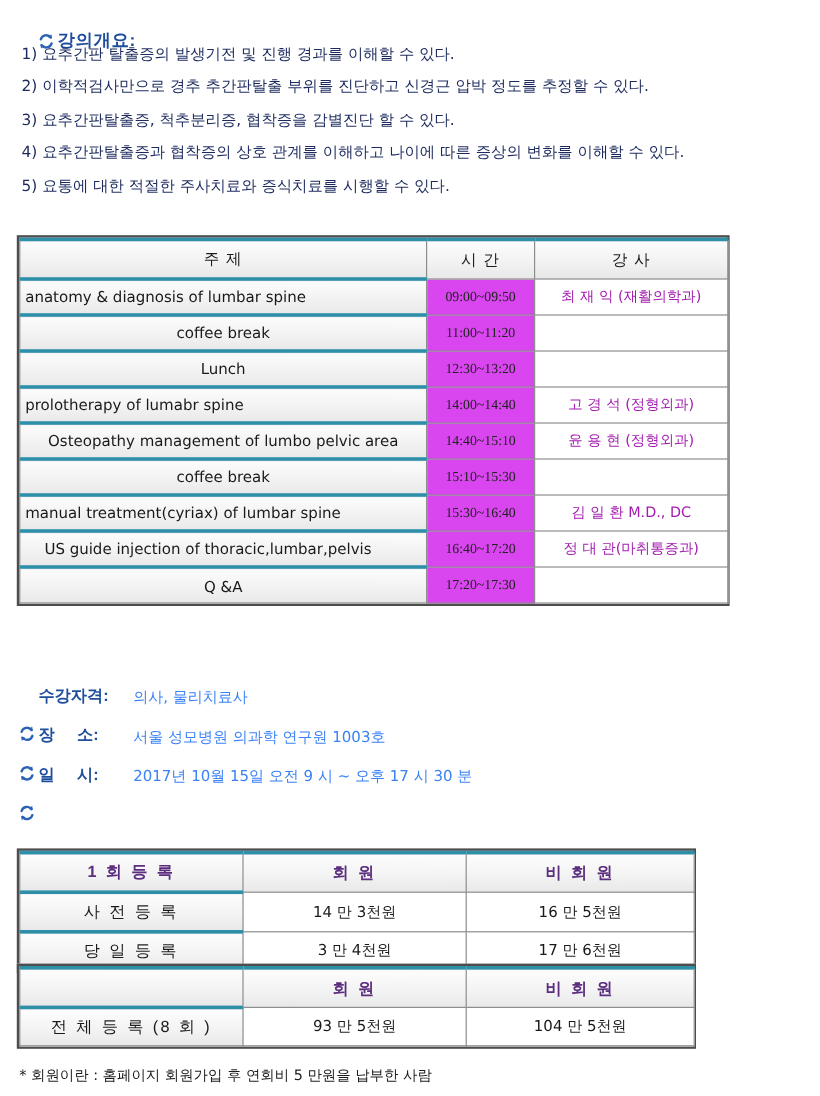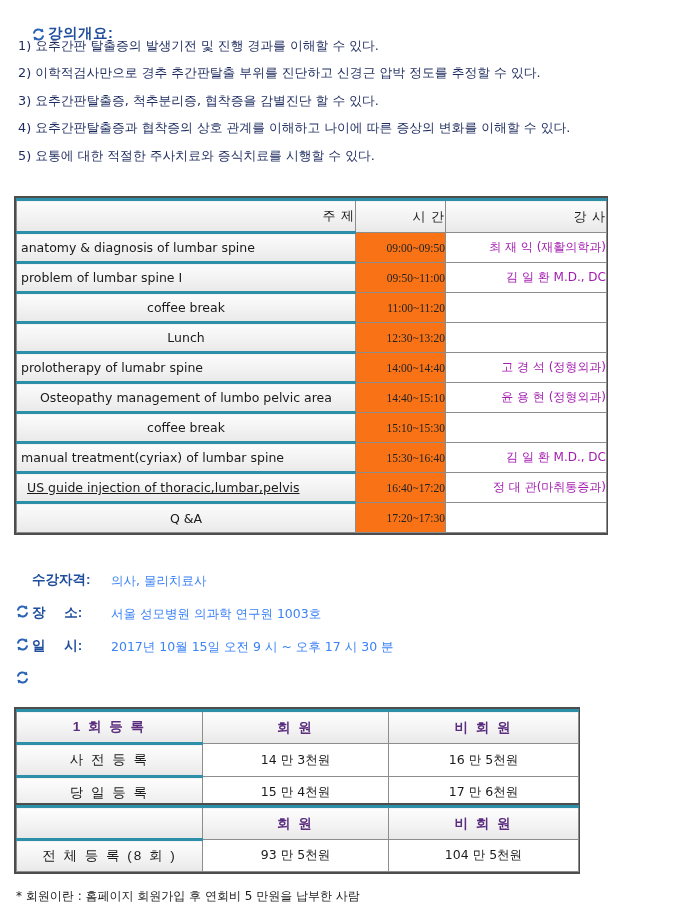--- a/index.html
+++ b/index.html
@@ -73,56 +73,55 @@
   table.sched {
     border-collapse: collapse;
     width: 100%;
     table-layout: fixed;
   }
   table.sched td, table.sched th {
     padding: 0;
     margin: 0;
     border: 1px solid #8d8d8d;
     font-weight: normal;
-    text-align: right;
   }
   .col-sub  { width: 339px; }
   .col-time { width: 90px; }
   .col-lec  { width: 161px; }
 
   .cell-sub {
     height: 29px;
     background: linear-gradient(to bottom, #fcfcfc 0%, #f2f2f2 55%, #e9e9e9 100%);
     border-top: 3px solid #2d8fa8 !important;
     font-size: 12.5px;
     font-weight: bold;
     color: #1a1a1a;
     padding: 0 4px !important;
     box-sizing: border-box;
     font-family: "DejaVu Sans", "Liberation Sans", sans-serif;
     vertical-align: middle;
   }
   .cell-sub.left   { text-align: left; }
   .cell-sub.center { text-align: center; }
-  .cell-sub.tight  { padding: 0 10px !important; text-decoration: underline; }
+  .cell-sub.tight  { padding: 0 20px !important; }
 
   .cell-head {
     height: 30px;
     background: linear-gradient(to bottom, #fcfcfc 0%, #f1f1f1 60%, #e8e8e8 100%);
     border-top: 3px solid #2d8fa8 !important;
     text-align: center;
     font-size: 13px;
     font-weight: bold;
     color: #1a1a1a;
     vertical-align: middle;
     letter-spacing: 1px;
   }
   .cell-time {
     height: 29px;
-    background: #f97316;
+    background: #d946ef;
     text-align: center;
     font-size: 11.5px;
     color: #222;
     vertical-align: middle;
     font-family: "Liberation Serif", "DejaVu Serif", serif;
   }
   .cell-lec {
     height: 29px;
     background: #ffffff;
     text-align: center;
@@ -265,25 +264,20 @@
       <tr>
         <td class="cell-head">주 제</td>
         <td class="cell-head">시 간</td>
         <td class="cell-head">강 사</td>
       </tr>
 
       <tr>
         <td class="cell-sub left">anatomy &amp; diagnosis of lumbar spine</td>
         <td class="cell-time">09:00~09:50</td>
         <td class="cell-lec">최 재  익 (재활의학과)</td>
-      </tr>
-      <tr>
-        <td class="cell-sub left">problem of lumbar spine I</td>
-        <td class="cell-time">09:50~11:00</td>
-        <td class="cell-lec">김 일 환 M.D., DC</td>
       </tr>
       <tr>
         <td class="cell-sub center">coffee break</td>
         <td class="cell-time">11:00~11:20</td>
         <td class="cell-lec"></td>
       </tr>
       <tr>
         <td class="cell-sub center">Lunch</td>
         <td class="cell-time">12:30~13:20</td>
         <td class="cell-lec"></td>
@@ -385,21 +379,21 @@
         <td class="p-head">회 원</td>
         <td class="p-head">비 회 원</td>
       </tr>
       <tr>
         <td class="p-rowlabel">사 전 등 록</td>
         <td class="p-val">14 만 3천원</td>
         <td class="p-val">16 만 5천원</td>
       </tr>
       <tr>
         <td class="p-rowlabel">당 일 등 록</td>
-        <td class="p-val">15 만 4천원</td>
+        <td class="p-val">3 만 4천원</td>
         <td class="p-val">17 만 6천원</td>
       </tr>
     </tbody>
   </table>
 </div>
 
 <div class="price-wrap" id="price-wrap-2">
   <table class="price">
     <colgroup>
         <col class="pcol-1">

